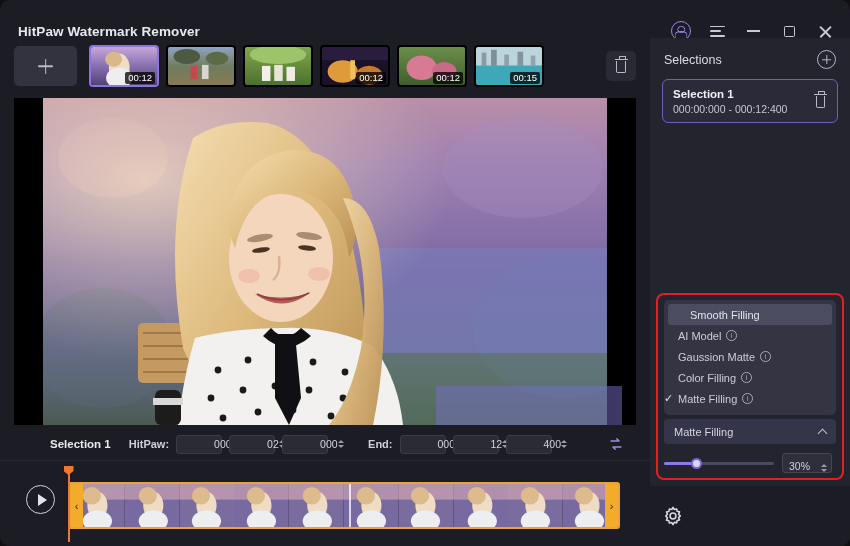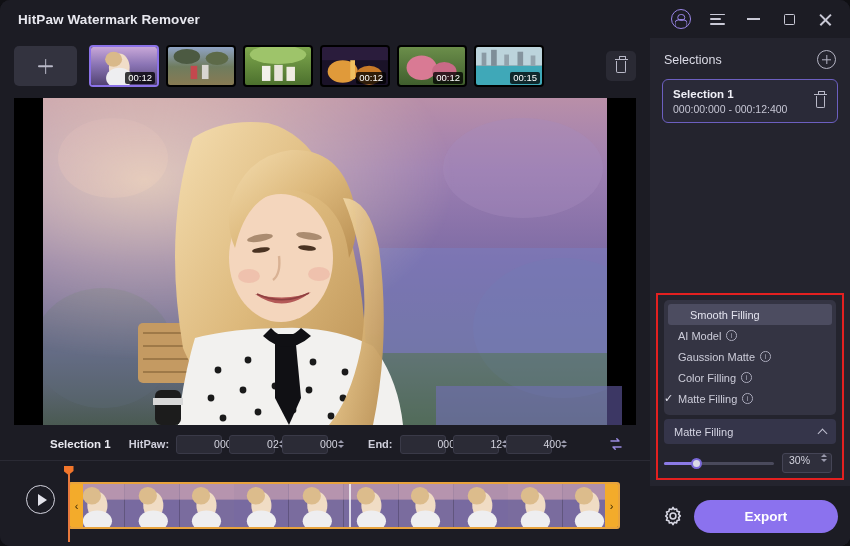--- a/index.html
+++ b/index.html
@@ -12,21 +12,21 @@
   #app {
     position: relative;
     width: 850px; height: 546px;
     background: #1c1c24;
     border-radius: 10px;
     overflow: hidden;
   }
 
   
   #titlebar {
-    position: absolute; left: 0; top: 0; width: 850px; height: 38px;
+    position: absolute; left: 0; top: 12px; width: 850px; height: 38px;
     background: #1c1c24;
     display: flex; align-items: center;
   }
   #app-title {
     margin-left: 18px;
     color: #e8e8ef;
     font-size: 13.5px;
     font-weight: bold;
     letter-spacing: .1px;
   }
@@ -248,21 +248,21 @@
     padding: 8px 10px; height: 44px;
     display: flex; align-items: center; justify-content: space-between;
     cursor: pointer;
   }
   #sel-card .c-name { color: #f0f0f7; font-size: 11.5px; font-weight: bold; }
   #sel-card .c-range { color: #c6c6d4; font-size: 10.5px; margin-top: 3px; }
 
   
   #opts-wrap {
     position: absolute; left: 6px; top: 255px; width: 188px; height: 187px;
-    border: 2.2px solid #e32020; border-radius: 0;
+    border: 2.2px solid #e32020; border-radius: 8px;
   }
   #opts-list {
     position: absolute; left: 6px; top: 5px; width: 172px; height: 115px;
     background: #343443; border-radius: 5px; padding: 4px 0;
   }
   .opt {
     height: 21px; display: flex; align-items: center;
     padding-left: 0; cursor: pointer;
     color: #ccccd9; font-size: 11px;
   }
@@ -292,21 +292,21 @@
   }
   #slider-fill { position: absolute; left: 0; top: 0; height: 3px; width: 33px; background: #8b7ae6; border-radius: 2px; }
   #slider-thumb {
     position: absolute; left: 27px; top: -4px;
     width: 11px; height: 11px; border-radius: 50%;
     background: #d9d9e6; border: 2px solid #7a68d8; cursor: grab;
   }
   #pct-box {
     margin-left: 8px; width: 50px; height: 20px;
     background: #2f2f3c; border: 1px solid #454556; border-radius: 3px;
-    display: flex; align-items: flex-start; justify-content: space-between;
+    display: flex; align-items: flex-end; justify-content: space-between;
     padding: 0 4px 0 6px;
   }
   #pct-box span { color: #d3d3de; font-size: 10.5px; }
 
   #bottom-right {
     position: absolute; left: 0; bottom: 0; width: 200px; height: 60px;
     display: flex; align-items: center; padding: 0 12px;
     background: #1c1c24;
   }
   #gear { width: 22px; height: 22px; cursor: pointer; flex: 0 0 auto; }
@@ -739,16 +739,15 @@
             </div>
         </div>
       </div>
     </div>
 
     <div id="bottom-right">
       <svg id="gear" viewBox="0 0 24 24" fill="none" stroke="#d8d8e4" stroke-width="1.7">
         <circle cx="12" cy="12" r="3.2"></circle>
         <path d="M12 2.6l1.4 2.3 2.6-.6.5 2.6 2.6.6-1 2.5 1.8 1.9-1.8 1.9 1 2.5-2.6.6-.5 2.6-2.6-.6L12 21.4l-1.4-2.3-2.6.6-.5-2.6-2.6-.6 1-2.5L4.1 12l1.8-1.9-1-2.5 2.6-.6.5-2.6 2.6.6z" stroke-linejoin="round"></path>
       </svg>
-      <button id="export">Export</button>
     </div>
   </div>
 </div>
 
 </body></html>

